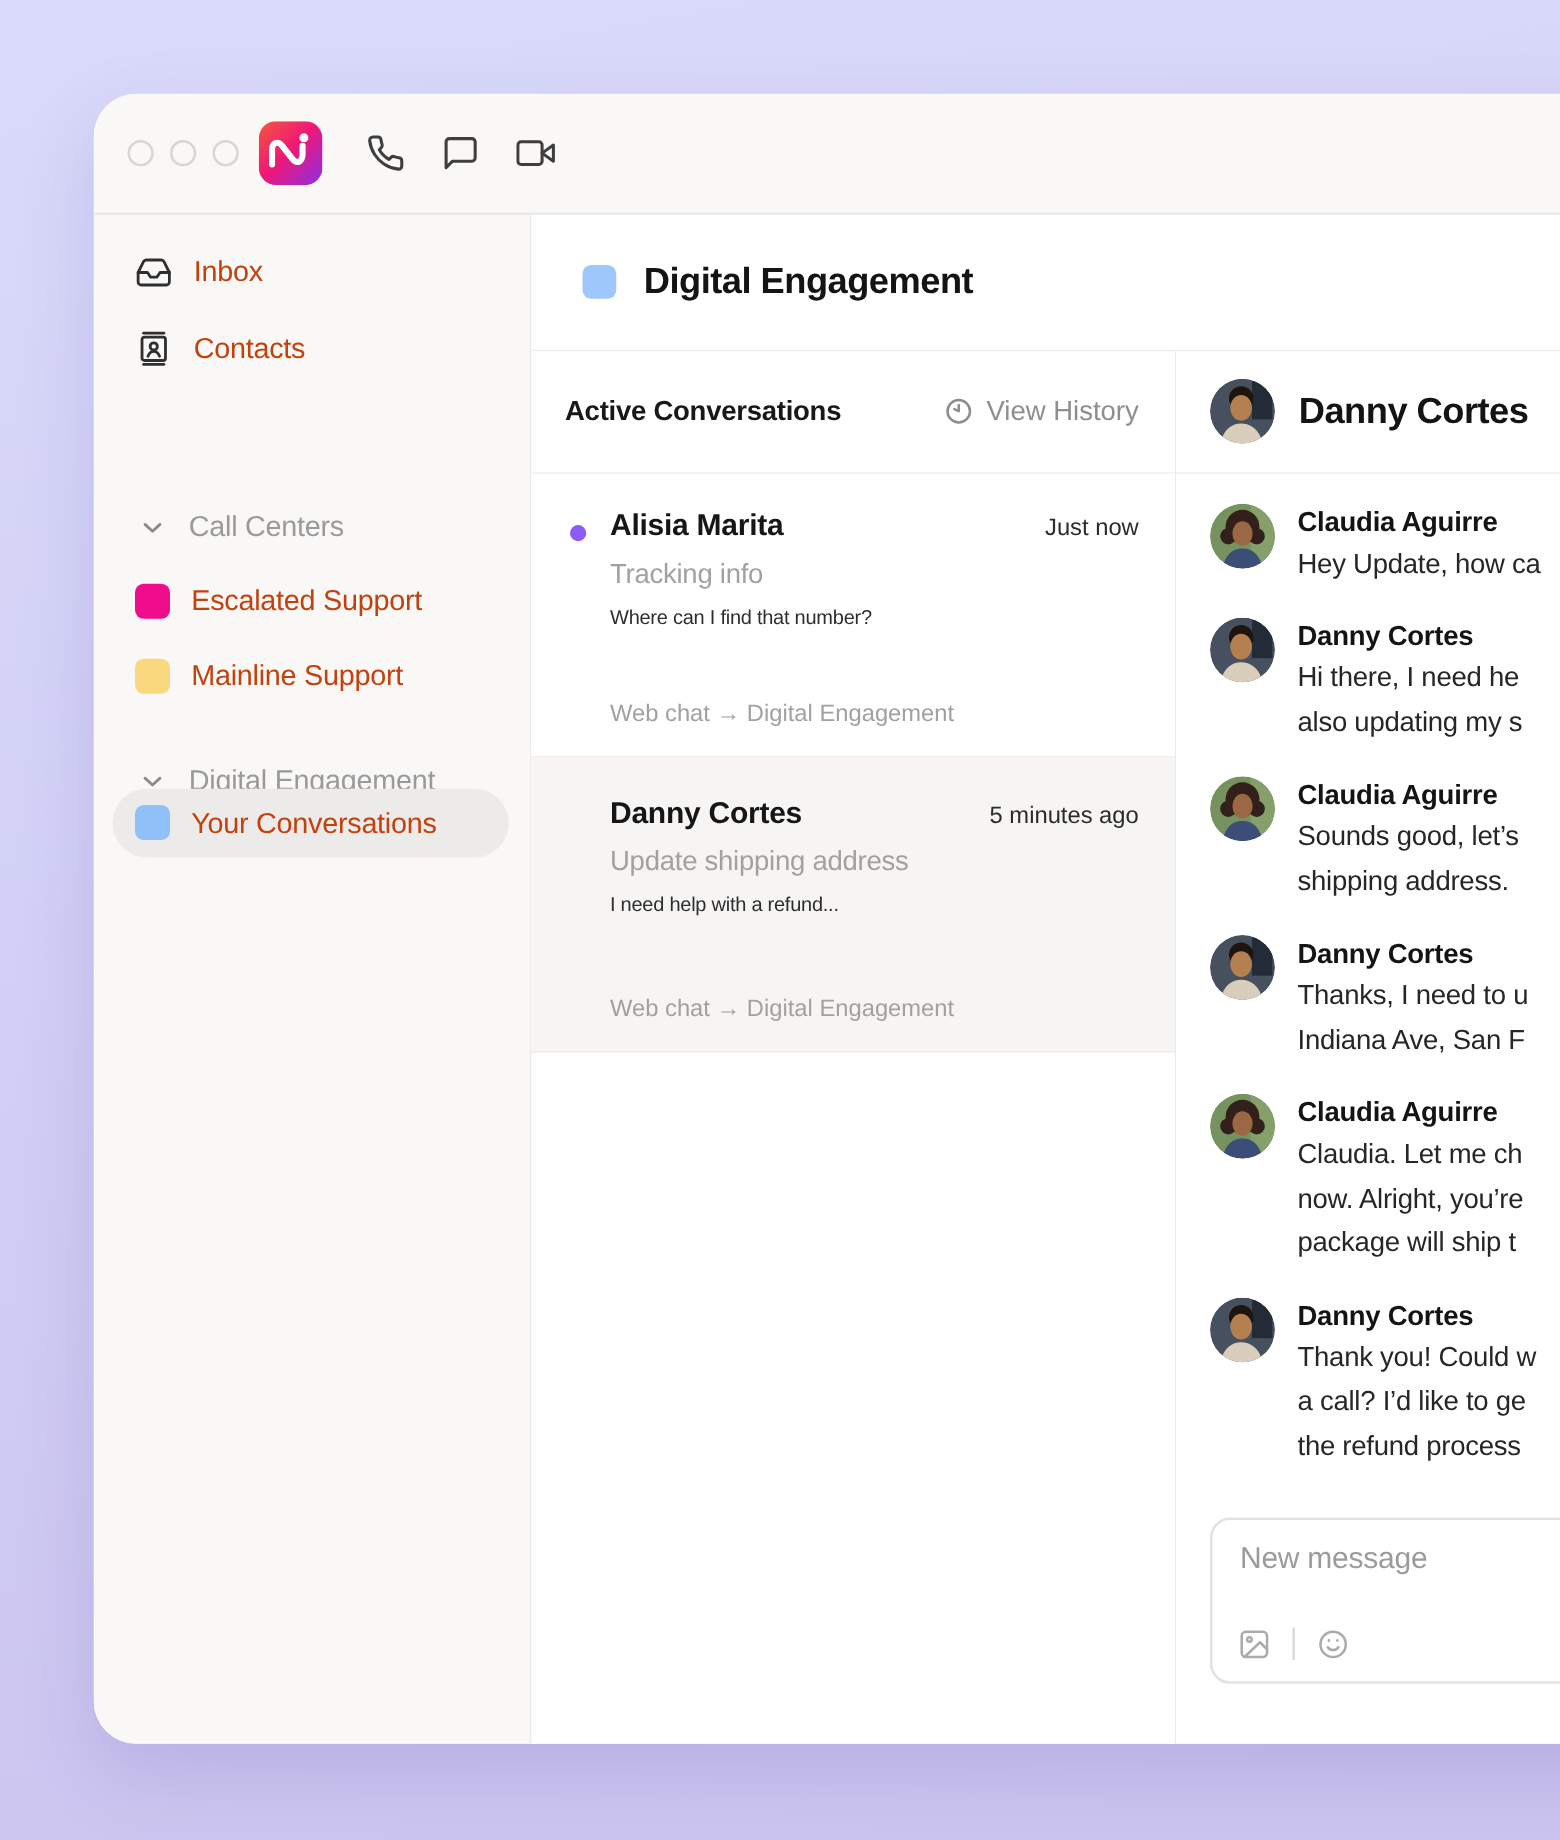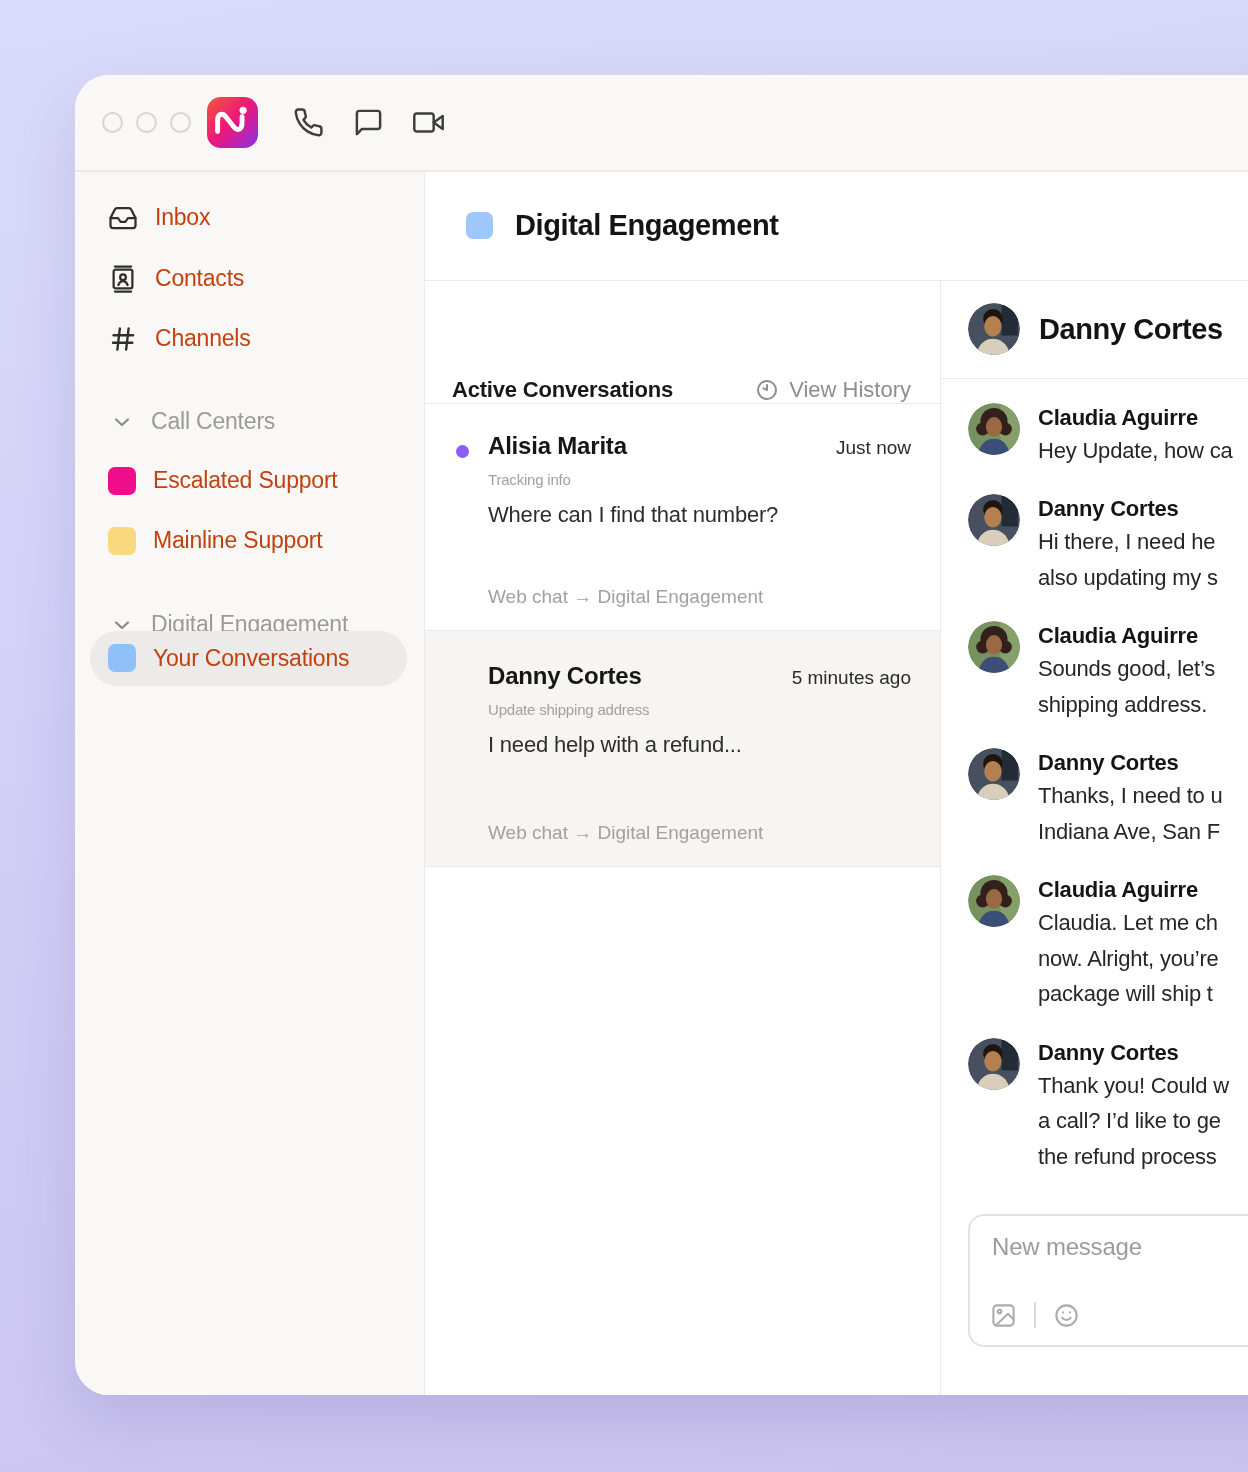--- a/index.html
+++ b/index.html
@@ -40,33 +40,33 @@
   .swatch.blue{background:#8FC0F8;}
   .side-row.selected{left:15px;right:17px;height:55px;background:#ECEBEA;border-radius:28px;}
   .side-row.selected .swatch{margin-left:18px;}
   
   .main-header{height:109px;flex:none;border-bottom:1.5px solid #ECEAE8;display:flex;align-items:center;padding-left:41px;box-sizing:border-box;background:#fff;}
   .swatch-header{width:27px;height:27px;border-radius:7px;background:#9EC7FB;margin-right:22px;flex:none;}
   .main-title{font-size:29px;font-weight:700;color:#141414;letter-spacing:-0.4px;}
   .cols{flex:1;display:flex;min-height:0;}
   
   .list-col{width:516px;flex:none;border-right:1.5px solid #ECEAE8;display:flex;flex-direction:column;box-sizing:border-box;background:#fff;}
-  .list-header{height:98px;flex:none;border-bottom:1.5px solid #ECEAE8;display:flex;align-items:flex-end;padding:0 29px 0 27px;box-sizing:border-box;margin-top:25px;}
+  .list-header{height:98px;flex:none;border-bottom:1.5px solid #ECEAE8;display:flex;align-items:center;padding:0 29px 0 27px;box-sizing:border-box;}
   .list-title{font-size:22px;font-weight:700;color:#181818;letter-spacing:-0.2px;}
   .view-history{margin-left:auto;display:flex;align-items:center;gap:10px;color:#8E8E8E;font-size:22px;cursor:pointer;}
   .view-history .clock{width:24px;height:24px;color:#8E8E8E;}
   .view-history svg{width:100%;height:100%;}
   .conv{position:relative;height:227px;box-sizing:border-box;border-bottom:1.5px solid #ECEAE8;padding:28px 29px 0 63px;background:#fff;}
   .conv.selected{height:236px;background:#F6F5F4;padding-top:31px;}
   .dot{position:absolute;left:31px;top:41px;width:13px;height:13px;border-radius:50%;background:#8B5CF6;}
   .conv-top{display:flex;align-items:baseline;}
   .conv-name{font-size:24px;font-weight:700;color:#161616;letter-spacing:-0.2px;}
   .conv-time{margin-left:auto;font-size:19px;color:#2B2B2B;}
-  .conv-subject{margin-top:11px;font-size:15px;color:#A3A09E;letter-spacing:-0.2px;}
-  .conv-preview{margin-top:14px;font-size:22px;color:#2E2E2E;letter-spacing:-0.2px;}
+  .conv-subject{margin-top:11px;font-size:22px;color:#A3A09E;letter-spacing:-0.2px;}
+  .conv-preview{margin-top:14px;font-size:16px;color:#2E2E2E;letter-spacing:-0.2px;}
   .conv-channel{position:absolute;left:63px;bottom:22px;font-size:19px;color:#A3A09E;}
   
   .chat-col{flex:1;position:relative;min-width:0;background:#fff;}
   .chat-header{height:98px;border-bottom:1.5px solid #ECEAE8;display:flex;align-items:center;padding-left:27px;box-sizing:border-box;}
   .avatar{width:52px;height:52px;border-radius:50%;flex:none;display:block;}
   .chat-name{margin-left:19px;font-size:29px;font-weight:700;color:#141414;letter-spacing:-0.4px;white-space:nowrap;}
   .messages{padding:24px 0 0 27px;}
   .msg{display:flex;margin-bottom:26px;}
   .msg-body{margin-left:18px;min-width:0;}
   .msg-sender{font-size:22px;font-weight:700;color:#141414;line-height:30px;letter-spacing:-0.2px;}
@@ -166,31 +166,20 @@
           <svg viewBox="0 0 24 24" fill="none" stroke="currentColor" stroke-width="1.8" stroke-linecap="round" stroke-linejoin="round">
             <rect x="4.5" y="4.5" width="15" height="15" rx="1.5"></rect>
             <line x1="5.5" y1="2" x2="18.5" y2="2"></line>
             <line x1="5.5" y1="22" x2="18.5" y2="22"></line>
             <circle cx="12" cy="10.5" r="2.3"></circle>
             <path d="M8.3 16.8c.8-2.1 2.2-3.1 3.7-3.1s2.9 1 3.7 3.1"></path>
           </svg>
         </span>
         <span class="side-label">Contacts</span>
       </div>
-      <div class="side-row" style="top:145px">
-        <span class="side-icon">
-          <svg viewBox="0 0 24 24" fill="none" stroke="currentColor" stroke-width="1.9" stroke-linecap="round">
-            <line x1="9.5" y1="3.5" x2="7.5" y2="20.5"></line>
-              <line x1="16.5" y1="3.5" x2="14.5" y2="20.5"></line>
-            <line x1="4.5" y1="9" x2="20" y2="9"></line>
-              <line x1="4" y1="15" x2="19.5" y2="15"></line>
-          </svg>
-        </span>
-        <span class="side-label">Channels</span>
-      </div>
 
       <div class="side-row" style="top:228px">
         <span class="chev">
           <svg viewBox="0 0 24 24" fill="none" stroke="currentColor" stroke-width="2.2" stroke-linecap="round" stroke-linejoin="round">
               <polyline points="6 9.5 12 15 18 9.5"></polyline>
             </svg>
         </span>
         <span class="side-section-label">Call Centers</span>
       </div>
       <div class="side-row" style="top:287px">

